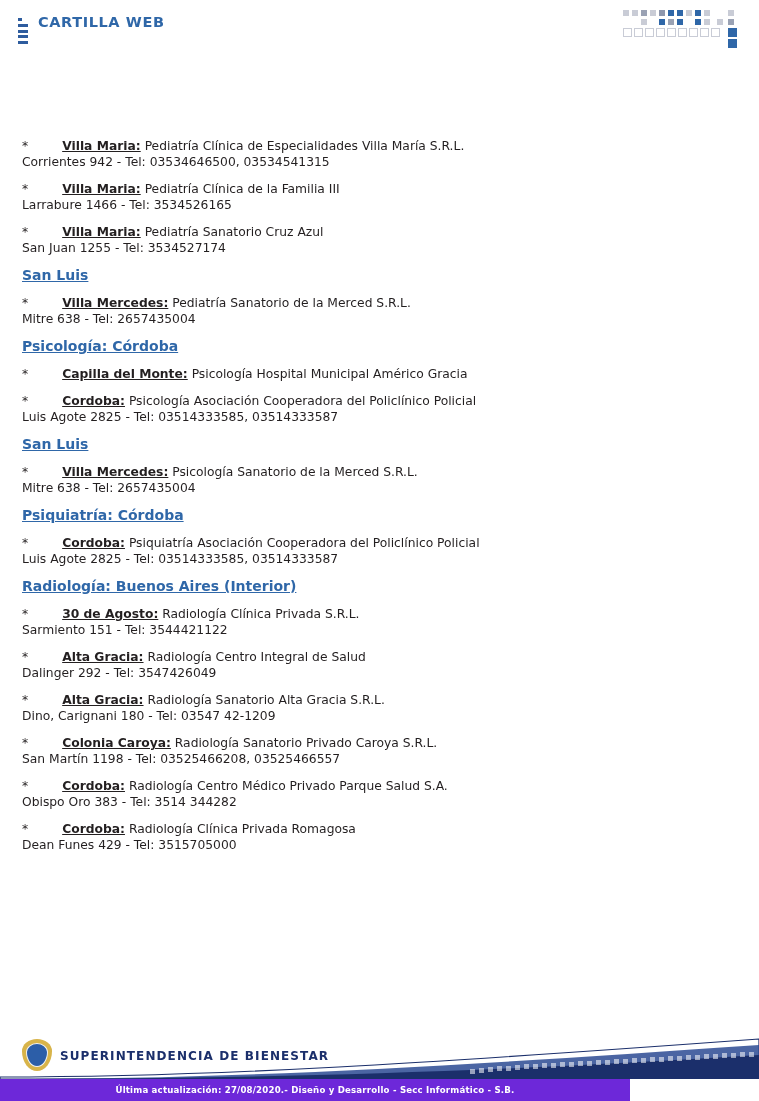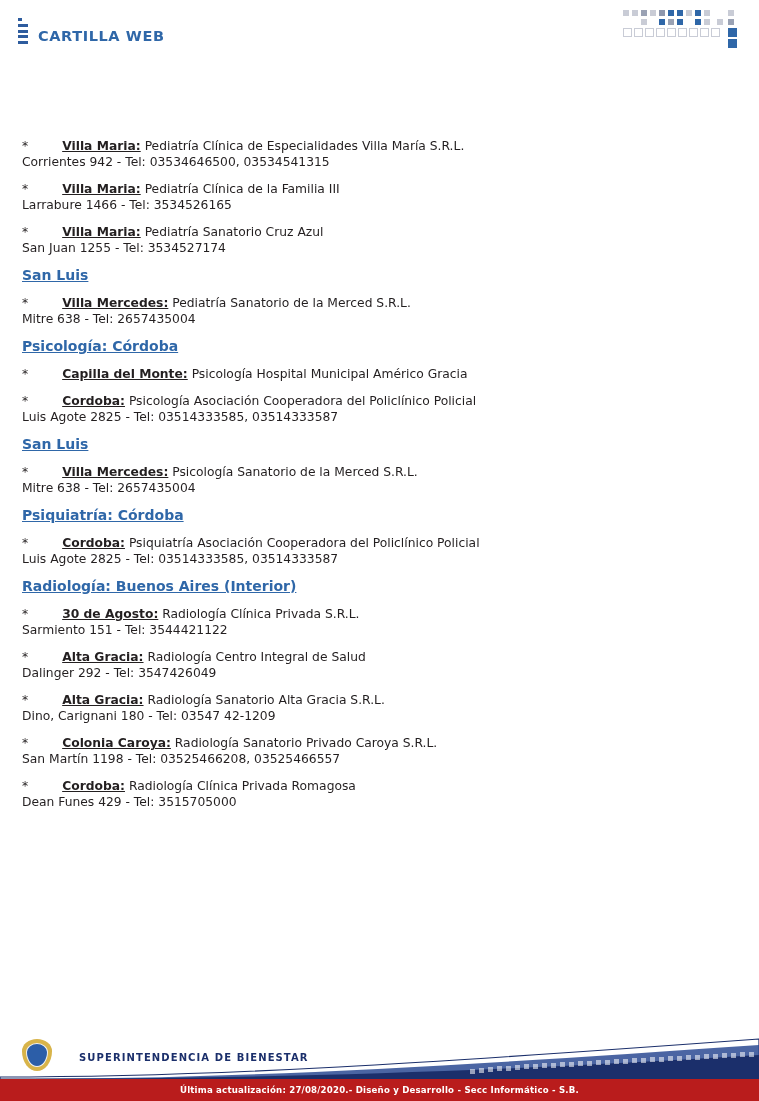--- a/index.html
+++ b/index.html
@@ -40,21 +40,21 @@
     width: 10px;
   }
   .header-logo i:nth-child(1) { width: 4px; }
   .header-logo i:nth-child(2) { width: 10px; }
   .header-logo i:nth-child(3) { width: 10px; }
   .header-logo i:nth-child(4) { width: 10px; }
   .header-logo i:nth-child(5) { width: 10px; }
   .header-title {
     position: absolute;
     left: 38px;
-    top: 28px;
+    top: 14px;
     font-size: 14.5px;
     letter-spacing: 0.6px;
     color: #2f67a8;
     font-weight: bold;
   }
 
   
   .deco {
     position: absolute;
     right: 6px;
@@ -108,23 +108,23 @@
     left: 0;
     bottom: 22px;
     width: 759px;
     height: 46px;
     overflow: hidden;
   }
   .footer-bar {
     position: absolute;
     left: 0;
     bottom: 0;
-    width: 759px;
+    width: 630px;
     height: 22px;
-    background: #b91c1c;
+    background: #6d28d9;
     color: #ffffff;
     font-size: 8.6px;
     font-weight: bold;
     text-align: center;
     line-height: 22px;
     letter-spacing: 0.2px;
   }
   .crest {
     position: absolute;
     left: 22px;
@@ -145,25 +145,24 @@
     width: 20px;
     height: 22px;
     background: #2c5ea8;
     border-radius: 50% 50% 50% 50% / 38% 38% 62% 62%;
     border: 1px solid #f2f2f2;
   }
   .footer-org {
     position: absolute;
     left: 60px;
     bottom: 38px;
-    font-size: 10px;
+    font-size: 12px;
     letter-spacing: 1.1px;
     color: #1b2f6b;
     font-weight: bold;
-    margin-left: 19px;
   }
 </style>
 </head>
 <body>
 
 <div class="header">
   <div class="header-logo">
     <i></i>
       <i></i>
       <i></i>
@@ -221,20 +220,21 @@
     <div class="entry"><span class="star">*</span><span class="place">Cordoba:</span><span class="desc"> Psicología Asociación Cooperadora del Policlínico Policial</span><span class="addr">Luis Agote 2825 - Tel: 03514333585, 03514333587</span></div>
     <div class="section-head">San Luis</div>
     <div class="entry"><span class="star">*</span><span class="place">Villa Mercedes:</span><span class="desc"> Psicología Sanatorio de la Merced S.R.L.</span><span class="addr">Mitre 638 - Tel: 2657435004</span></div>
     <div class="section-head">Psiquiatría: Córdoba</div>
     <div class="entry"><span class="star">*</span><span class="place">Cordoba:</span><span class="desc"> Psiquiatría Asociación Cooperadora del Policlínico Policial</span><span class="addr">Luis Agote 2825 - Tel: 03514333585, 03514333587</span></div>
     <div class="section-head">Radiología: Buenos Aires (Interior)</div>
     <div class="entry"><span class="star">*</span><span class="place">30 de Agosto:</span><span class="desc"> Radiología Clínica Privada S.R.L.</span><span class="addr">Sarmiento 151 - Tel: 3544421122</span></div>
     <div class="entry"><span class="star">*</span><span class="place">Alta Gracia:</span><span class="desc"> Radiología Centro Integral de Salud</span><span class="addr">Dalinger 292 - Tel: 3547426049</span></div>
     <div class="entry"><span class="star">*</span><span class="place">Alta Gracia:</span><span class="desc"> Radiología Sanatorio Alta Gracia S.R.L.</span><span class="addr">Dino, Carignani 180 - Tel: 03547 42-1209</span></div>
     <div class="entry"><span class="star">*</span><span class="place">Colonia Caroya:</span><span class="desc"> Radiología Sanatorio Privado Caroya S.R.L.</span><span class="addr">San Martín 1198 - Tel: 03525466208, 03525466557</span></div>
+    <div class="entry"><span class="star">*</span><span class="place">Cordoba:</span><span class="desc"> Radiología Centro Médico Privado Parque Salud S.A.</span><span class="addr">Obispo Oro 383 - Tel: 3514 344282</span></div>
     <div class="entry"><span class="star">*</span><span class="place">Cordoba:</span><span class="desc"> Radiología Clínica Privada Romagosa</span><span class="addr">Dean Funes 429 - Tel: 3515705000</span></div>
   </div>
 
 <div class="footer">
   <div class="footer-wave">
     <svg width="759" height="46" viewBox="0 0 759 46" preserveAspectRatio="none" xmlns="http://www.w3.org/2000/svg">
       <path d="M0,44 C220,44 430,30 759,6 L759,46 L0,46 Z" fill="#ffffff" stroke="#1b2f6b" stroke-width="1.2"></path>
       <path d="M0,46 C240,46 440,34 759,12 L759,46 Z" fill="#2c4a93" opacity="0.85"></path>
       <path d="M0,46 C250,46 470,40 759,22 L759,46 Z" fill="#1b2f6b"></path>
       <g fill="#ffffff" opacity="0.55">

